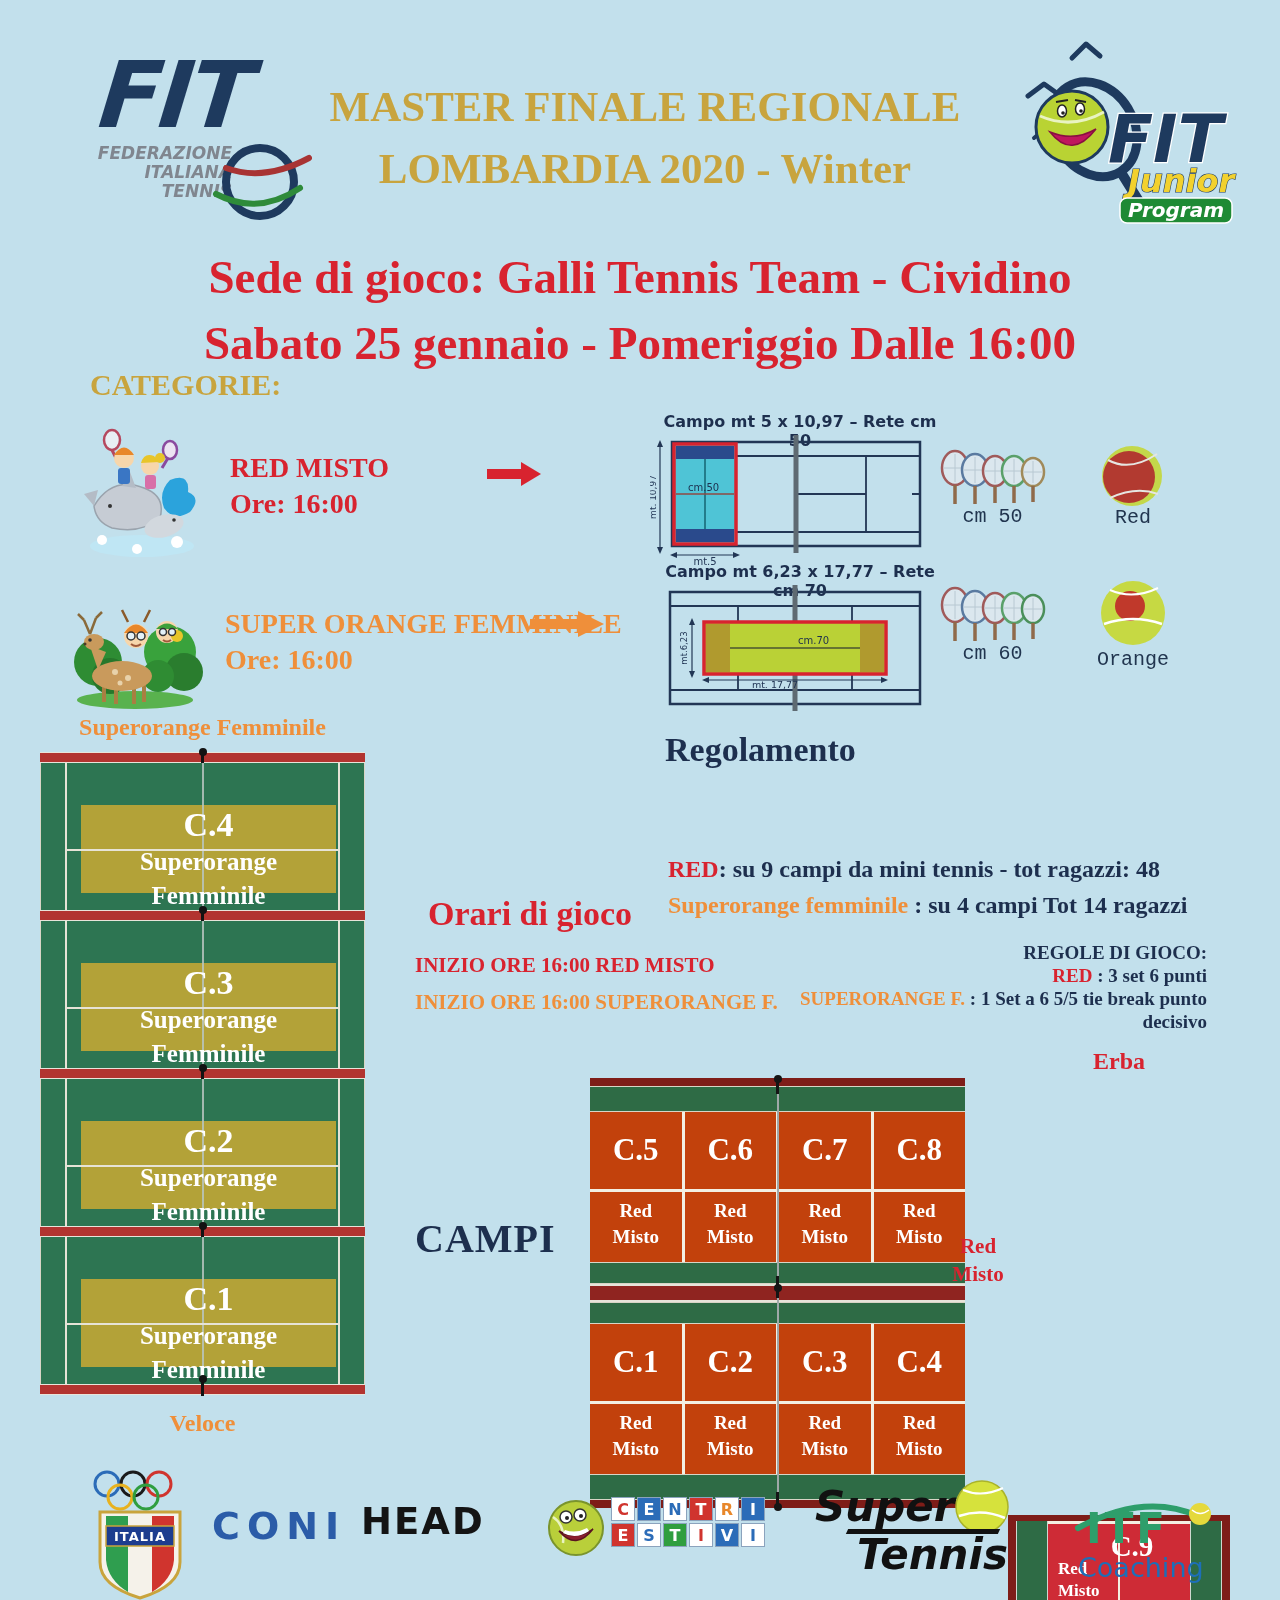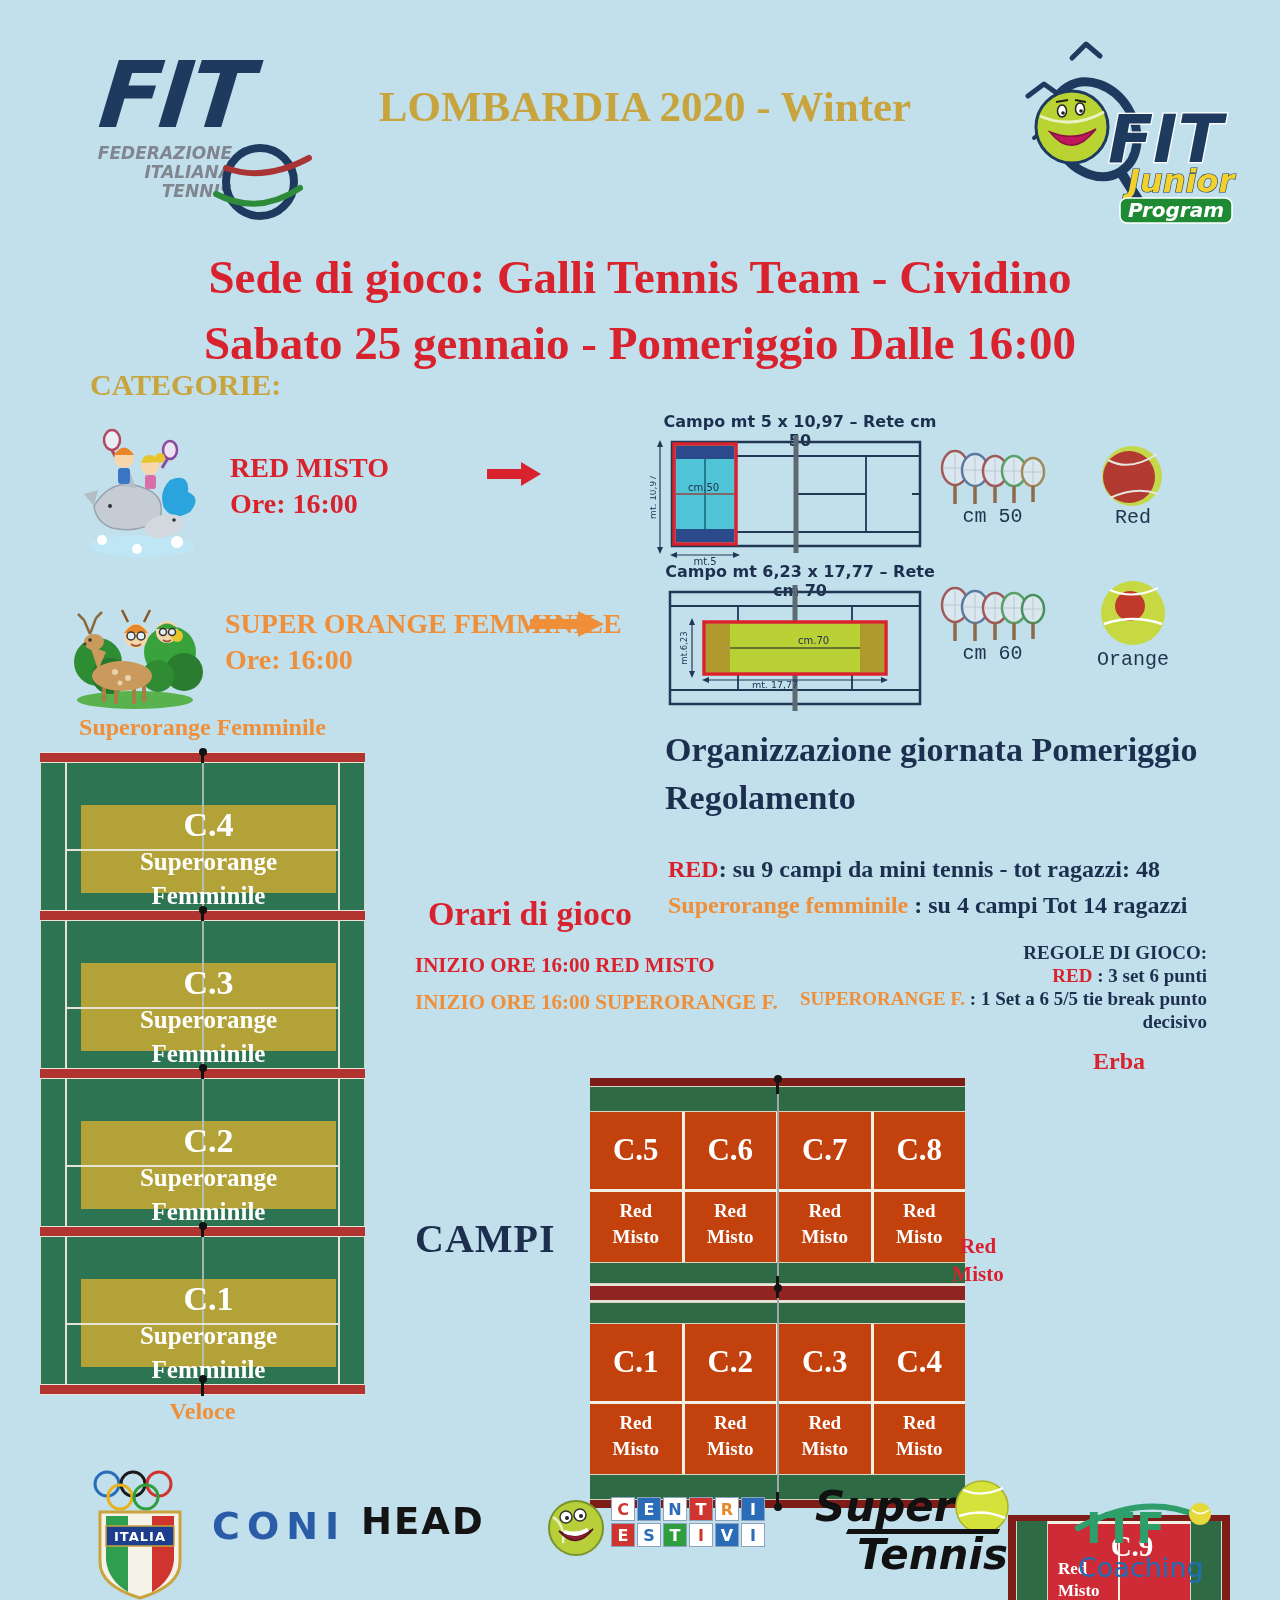--- a/index.html
+++ b/index.html
@@ -42,21 +42,21 @@
   .lc-tick{position:absolute;left:50%;top:-2px;width:3px;height:18px;background:#121212;margin-left:-1.5px;}
   .lc-tick::before{content:"";position:absolute;top:-3px;left:-2.5px;width:8px;height:8px;border-radius:50%;background:#121212;}
   .lc-green{height:147px;background:#2d7552;position:relative;border-left:1px solid #d8d5c6;border-right:1px solid #d8d5c6;}
   .lc-inner{position:absolute;left:40px;right:28px;top:42px;height:88px;background:#b3a238;}
   .lc-vl{position:absolute;top:0;bottom:0;width:2px;background:#e6e3d6;}
   .lc-center{position:absolute;top:0;bottom:0;left:50%;width:2px;background:#b9c6bf;opacity:.85;margin-left:-1px;}
   .lc-hline{position:absolute;left:26px;right:26px;top:86px;height:2px;background:#e6e3d6;}
   .lc-texts{position:absolute;left:40px;right:28px;top:42px;height:88px;text-align:center;}
   .lc-code{font-size:34px;font-weight:700;color:#fff;margin-top:0px;line-height:40px;}
   .lc-label{font-size:25px;font-weight:700;color:#fff;line-height:34px;}
-  .lc-footer{width:325px;text-align:center;font-size:24px;font-weight:700;color:#ef8f3a;}
+  .lc-footer{width:325px;text-align:center;font-size:24px;font-weight:700;color:#ef8f3a;margin-top:12px;}
 
   
   .tr-header{width:375px;text-align:center;font-size:24px;font-weight:700;color:#d8232f;margin-top:32px;}
   .tr-block{width:375px;position:relative;}
   .tr-edge{height:8px;background:#7e1d18;}
   .tr-green{height:24px;background:#2e6b45;border-top:1px solid #d8d5c6;border-bottom:1px solid #d8d5c6;}
   .tr-green-s{height:20px;background:#2e6b45;border-top:1px solid #d8d5c6;border-bottom:1px solid #d8d5c6;}
   .tr-net{height:14px;background:#8f2420;border-top:2px solid #e8e4da;border-bottom:2px solid #e8e4da;}
   .tr-red{height:150px;background:#c2410c;display:flex;position:relative;}
   .tr-cell{flex:1;position:relative;border-left:3px solid #f3efe2;}
@@ -108,20 +108,21 @@
       <div>TENNIS</div>
     </div>
     <svg class="abs" style="left:150px;top:72px;" width="100" height="105" viewBox="0 0 100 105">
       <circle cx="48" cy="52" r="34" fill="none" stroke="#1e3a5e" stroke-width="8"></circle>
       <path d="M14 38 Q52 52 97 28" fill="none" stroke="#a83434" stroke-width="6" stroke-linecap="round"></path>
       <path d="M4 64 Q46 86 88 58" fill="none" stroke="#2e8b3a" stroke-width="6" stroke-linecap="round"></path>
     </svg>
   </div>
 
   <div class="abs main-title" style="left:300px;top:76px;">
+    <div>MASTER FINALE REGIONALE</div>
     <div>LOMBARDIA 2020 - Winter</div>
   </div>
 
   <svg class="abs" style="left:1002px;top:32px;" width="240" height="192" viewBox="0 0 240 192">
     <path d="M70 26 L84 12 L98 24" fill="none" stroke="#1e3a5e" stroke-width="5" stroke-linecap="round" stroke-linejoin="round"></path>
     <path d="M26 64 L42 52 L56 62" fill="none" stroke="#1e3a5e" stroke-width="5" stroke-linecap="round" stroke-linejoin="round"></path>
     <path d="M32 106 L44 96 L56 104" fill="none" stroke="#1e3a5e" stroke-width="4" stroke-linecap="round" stroke-linejoin="round"></path>
     <g transform="rotate(-32 100 110)">
       <ellipse cx="100" cy="95" rx="40" ry="50" fill="none" stroke="#1e3a5e" stroke-width="9"></ellipse>
       <rect x="95" y="143" width="10" height="46" rx="4" fill="#1e3a5e"></rect>
@@ -345,21 +346,20 @@
   <div class="abs equip-label" style="left:935px;top:642px;">cm 60</div>
   <svg class="abs" style="left:1098px;top:578px;" width="70" height="70" viewBox="0 0 70 70">
     <circle cx="35" cy="35" r="32" fill="#c6d943"></circle>
     <circle cx="32" cy="28" r="15" fill="#c0392b"></circle>
     <path d="M6 46 Q35 36 64 46" stroke="#fff" stroke-width="2.5" fill="none"></path>
     <path d="M12 12 Q35 22 60 10" stroke="#fff" stroke-width="2" fill="none"></path>
   </svg>
   <div class="abs equip-label" style="left:1078px;top:648px;width:110px;">Orange</div>
 
   <div class="abs org-title" style="left:665px;top:726px;">
-    <div>Organizzazione giornata Pomeriggio</div>
     <div>Regolamento</div>
   </div>
   <div class="abs org-line" style="left:668px;top:856px;">
     <span class="red">RED</span><span>: su 9 campi da mini tennis - tot ragazzi: 48</span>
   </div>
   <div class="abs org-line" style="left:668px;top:892px;">
     <span class="orange">Superorange femminile</span><span> : su 4 campi Tot 14 ragazzi</span>
   </div>
 
   <div class="abs sched-title" style="left:428px;top:895px;">Orari di gioco</div>

